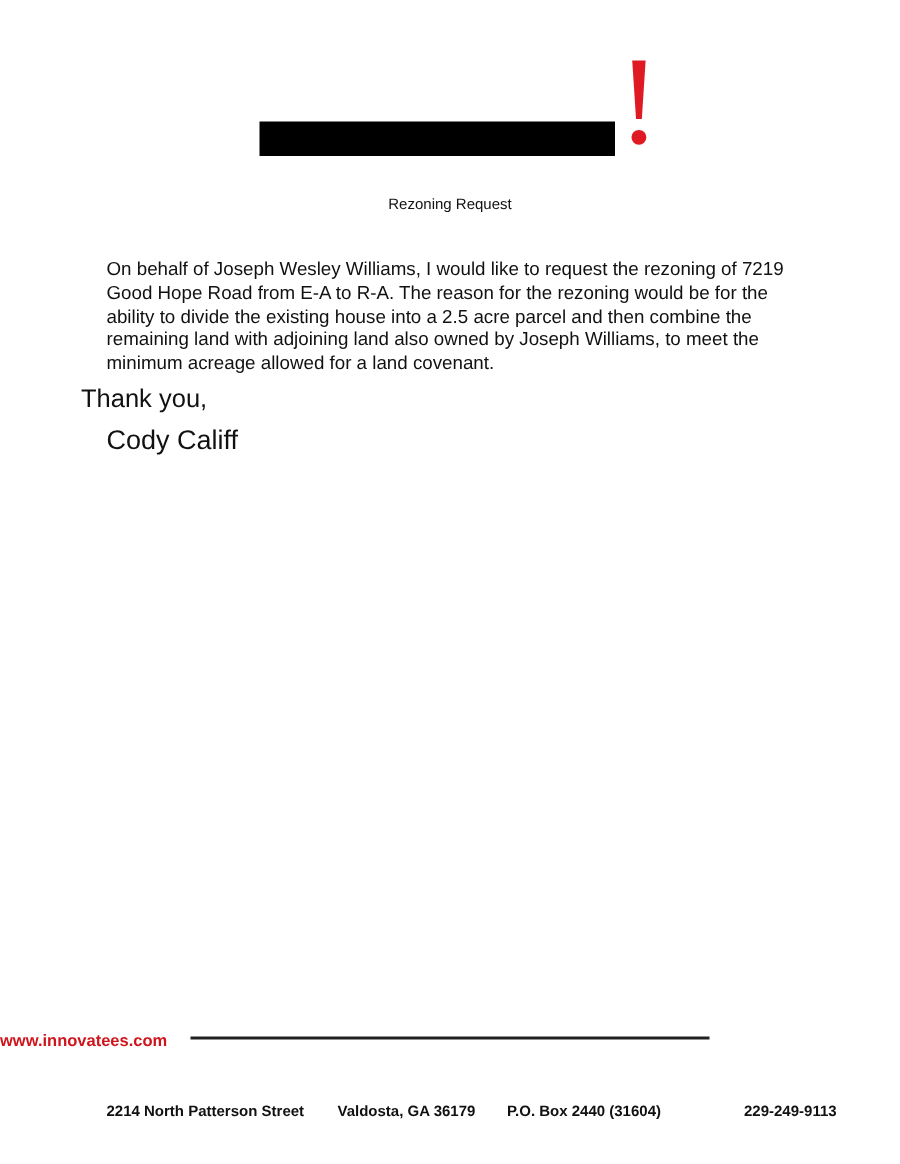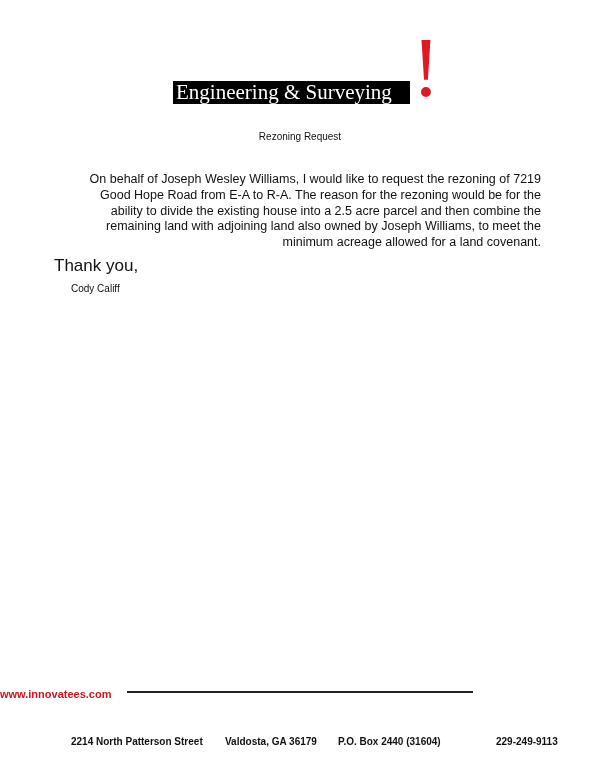--- a/index.html
+++ b/index.html
@@ -5,37 +5,36 @@
     html, body { margin: 0; padding: 0; background: #ffffff; }
     body { width: 600px; height: 776px; position: relative; overflow: hidden; font-family: "Liberation Sans", sans-serif; color: #111; }
     .logo { position: absolute; left: 172px; top: 30px; width: 262px; height: 80px; }
     .logo-word { position: absolute; left: 2px; top: 0px; font-family: "Liberation Serif", serif; color: #e01a22; font-weight: normal; line-height: 1; white-space: nowrap; letter-spacing: 0.5px; }
     .logo-word .cap { font-size: 47px; }
     .logo-word .rest { font-size: 37px; }
     .logo-bar { position: absolute; left: 1px; top: 51px; width: 237px; height: 23px; background: #000; }
     .logo-sub { position: absolute; left: 4px; top: 50px; font-family: "Liberation Serif", serif; color: #fff; font-size: 21px; line-height: 24px; white-space: nowrap; }
     .logo-bang { position: absolute; left: 240px; top: -4px; font-family: "Liberation Serif", serif; color: #e01a22; font-size: 84px; line-height: 1; font-weight: normal; }
     .title { position: absolute; left: 0; width: 600px; top: 131px; text-align: center; font-size: 10px; }
-    .body-text { position: absolute; left: 71px; top: 172px; width: 470px; font-size: 12.5px; line-height: 15.8px; text-align: right; }
+    .body-text { position: absolute; left: 71px; top: 172px; width: 470px; font-size: 12.5px; line-height: 15.8px; }
     .closing { position: absolute; left: 54px; top: 256px; font-size: 17px; }
-    .signature { position: absolute; left: 71px; top: 283px; font-size: 10px; }
+    .signature { position: absolute; left: 71px; top: 283px; font-size: 18px; }
     .rule { position: absolute; left: 127px; top: 691px; width: 346px; height: 2px; background: #222; }
     .footer { position: absolute; top: 736px; font-size: 10px; font-weight: bold; white-space: nowrap; text-align: right; }
     .f1 { left: 71px; }
     .f2 { left: 225px; }
     .f3 { left: 338px; }
     .f4 { left: 467px; margin-left: 29px; }
     .website { position: absolute; left: 0; width: 568px; top: 688px; text-align: left; font-size: 11px; font-weight: bold; color: #d0141c; }
   </style>
 </head>
 <body>
 
 <div class="logo">
   <div class="logo-bar"></div>
-  <div class="logo-sub">Engineering &amp; Surveying</div>
   <div class="logo-bang">!</div>
 </div>
 
 <div class="title">Rezoning Request</div>
 
 <div class="body-text">On behalf of Joseph Wesley Williams, I would like to request the rezoning of 7219 Good Hope Road from E-A to R-A. The reason for the rezoning would be for the ability to divide the existing house into a 2.5 acre parcel and then combine the remaining land with adjoining land also owned by Joseph Williams, to meet the minimum acreage allowed for a land covenant.</div>
 
 <div class="closing">Thank you,</div>
 
 <div class="signature">Cody Califf</div>

